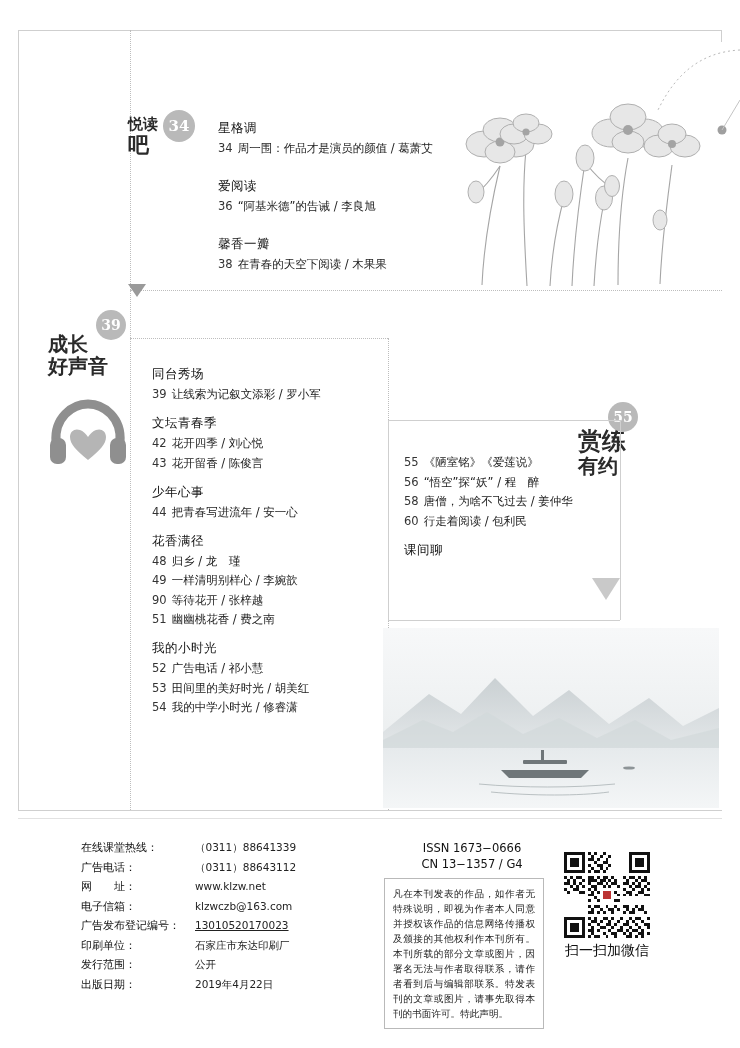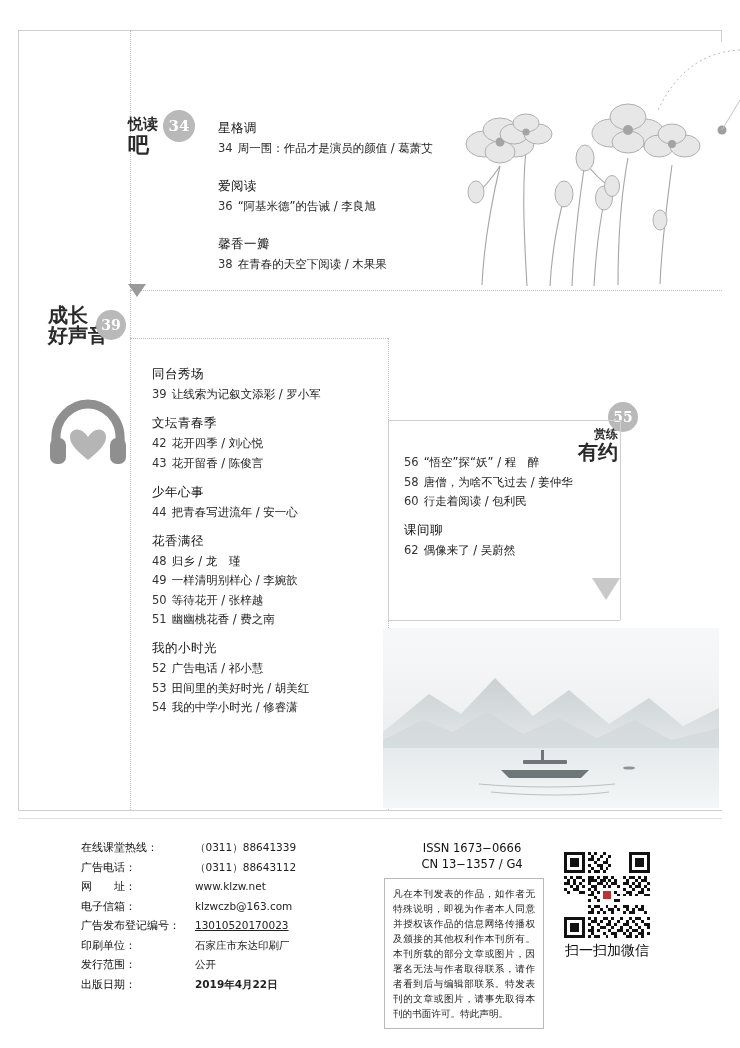--- a/index.html
+++ b/index.html
@@ -180,23 +180,23 @@
     </div>
     <div class="group" style="margin-top:22px;">
       <div class="grp-title">馨香一瓣</div>
       <div class="entry">
         <span class="pg">38</span>
         <span>在青春的天空下阅读 / 木果果</span>
       </div>
     </div>
   </div>
 
-  <div class="sec-tag" style="left:48px;top:304px;">
+  <div class="sec-tag" style="left:48px;top:333px;">
     <div class="sec-name" style="font-size:20px;">成长</div>
-    <div class="sec-name" style="font-size:20px;font-family:Liberation Mono, monospace;">好声音</div>
+    <div class="sec-name" style="font-size:20px;">好声音</div>
   </div>
   <div class="circle-num" style="left:96px;top:310px;width:30px;height:30px;font-size:14px;">39</div>
 
   <svg class="headphone" viewBox="0 0 84 76">
     <path d="M10 44 C 8 20, 26 6, 42 6 C 58 6, 76 20, 74 44" fill="none" stroke="#8f8f8f" stroke-width="9" stroke-linecap="round"></path>
     <rect x="4" y="40" width="16" height="26" rx="7" fill="#8f8f8f"></rect>
     <rect x="64" y="40" width="16" height="26" rx="7" fill="#8f8f8f"></rect>
     <path d="M42 62 C 30 52, 24 46, 24 39 C 24 33, 29 30, 34 32 C 37 33, 40 36, 42 39
              C 44 36, 47 33, 50 32 C 55 30, 60 33, 60 39 C 60 46, 54 52, 42 62 Z" fill="#b5b5b5"></path>
   </svg>
@@ -231,21 +231,21 @@
       <div class="grp-title">花香满径</div>
       <div class="entry">
         <span class="pg">48</span>
         <span>归乡 / 龙　瑾</span>
       </div>
       <div class="entry">
         <span class="pg">49</span>
         <span>一样清明别样心 / 李婉歆</span>
       </div>
       <div class="entry">
-        <span class="pg">50</span>
+        <span class="pg">90</span>
         <span>等待花开 / 张梓越</span>
       </div>
       <div class="entry">
         <span class="pg">51</span>
         <span>幽幽桃花香 / 费之南</span>
       </div>
     </div>
     <div class="group">
       <div class="grp-title">我的小时光</div>
       <div class="entry">
@@ -257,52 +257,52 @@
         <span>田间里的美好时光 / 胡美红</span>
       </div>
       <div class="entry">
         <span class="pg">54</span>
         <span>我的中学小时光 / 修睿潇</span>
       </div>
     </div>
   </div>
 
   <div class="sec-tag" style="left:578px;top:428px;">
-    <div class="sec-name" style="font-size:12px;text-align:right;">赏练</div>
+    <div class="sec-name" style="font-size:24px;text-align:right;">赏练</div>
     <div class="sec-name" style="font-size:20px;">有约</div>
   </div>
   <div class="circle-num" style="left:608px;top:402px;width:30px;height:30px;font-size:14px;">55</div>
 
   <div class="vline" style="left:388px;top:420px;height:200px;background:#cfcfcf;"></div>
   <div class="hline" style="left:388px;top:420px;width:232px;background:#cfcfcf;"></div>
   <div class="hline" style="left:388px;top:620px;width:232px;background:#cfcfcf;"></div>
   <div class="vline" style="left:620px;top:420px;height:200px;background:#cfcfcf;"></div>
   <div class="tri-down light" style="left:592px;top:578px;border-left-width:14px;border-right-width:14px;border-top-width:22px;"></div>
 
   <div id="col-shanglian">
     <div class="group">
       <div class="entry">
+        <span class="pg">55</span>
+        <span>《陋室铭》《爱莲说》</span>
+      </div>
+      <div class="entry">
         <span class="pg">56</span>
         <span>“悟空”探“妖” / 程　醉</span>
       </div>
       <div class="entry">
         <span class="pg">58</span>
         <span>唐僧，为啥不飞过去 / 姜仲华</span>
       </div>
       <div class="entry">
         <span class="pg">60</span>
         <span>行走着阅读 / 包利民</span>
       </div>
     </div>
     <div class="group" style="margin-top:8px;">
       <div class="grp-title">课间聊</div>
-      <div class="entry">
-        <span class="pg">62</span>
-        <span>偶像来了 / 吴蔚然</span>
-      </div>
     </div>
   </div>
 
   <div class="photo">
     <svg class="mist" viewBox="0 0 336 180" preserveAspectRatio="none">
       <defs>
         <linearGradient id="sky" x1="0" y1="0" x2="0" y2="1">
           <stop offset="0%" stop-color="#f7f8f9"></stop>
           <stop offset="60%" stop-color="#eceff0"></stop>
           <stop offset="100%" stop-color="#e3e7e9"></stop>
@@ -363,21 +363,21 @@
         <tr>
           <td class="foot-label">印刷单位：</td>
           <td class="foot-value" style="padding-left:14px;margin-top:31px;">石家庄市东达印刷厂</td>
         </tr>
         <tr>
           <td class="foot-label">发行范围：</td>
           <td class="foot-value" style="padding-left:14px;">公开</td>
         </tr>
         <tr>
           <td class="foot-label">出版日期：</td>
-          <td class="foot-value" style="padding-left:14px;font-weight:bold;">2019年4月22日</td>
+          <td class="foot-value" style="padding-left:14px;">2019年4月22日</td>
         </tr>
       </tbody>
         </table>
     </div>
 
     <div style="position:absolute;left:384px;top:14px;width:176px;">
       <div class="issn">ISSN 1673−0666</div>
       <div class="issn">CN 13−1357 / G4</div>
     </div>
     <div style="position:absolute;left:384px;top:52px;width:160px;">

